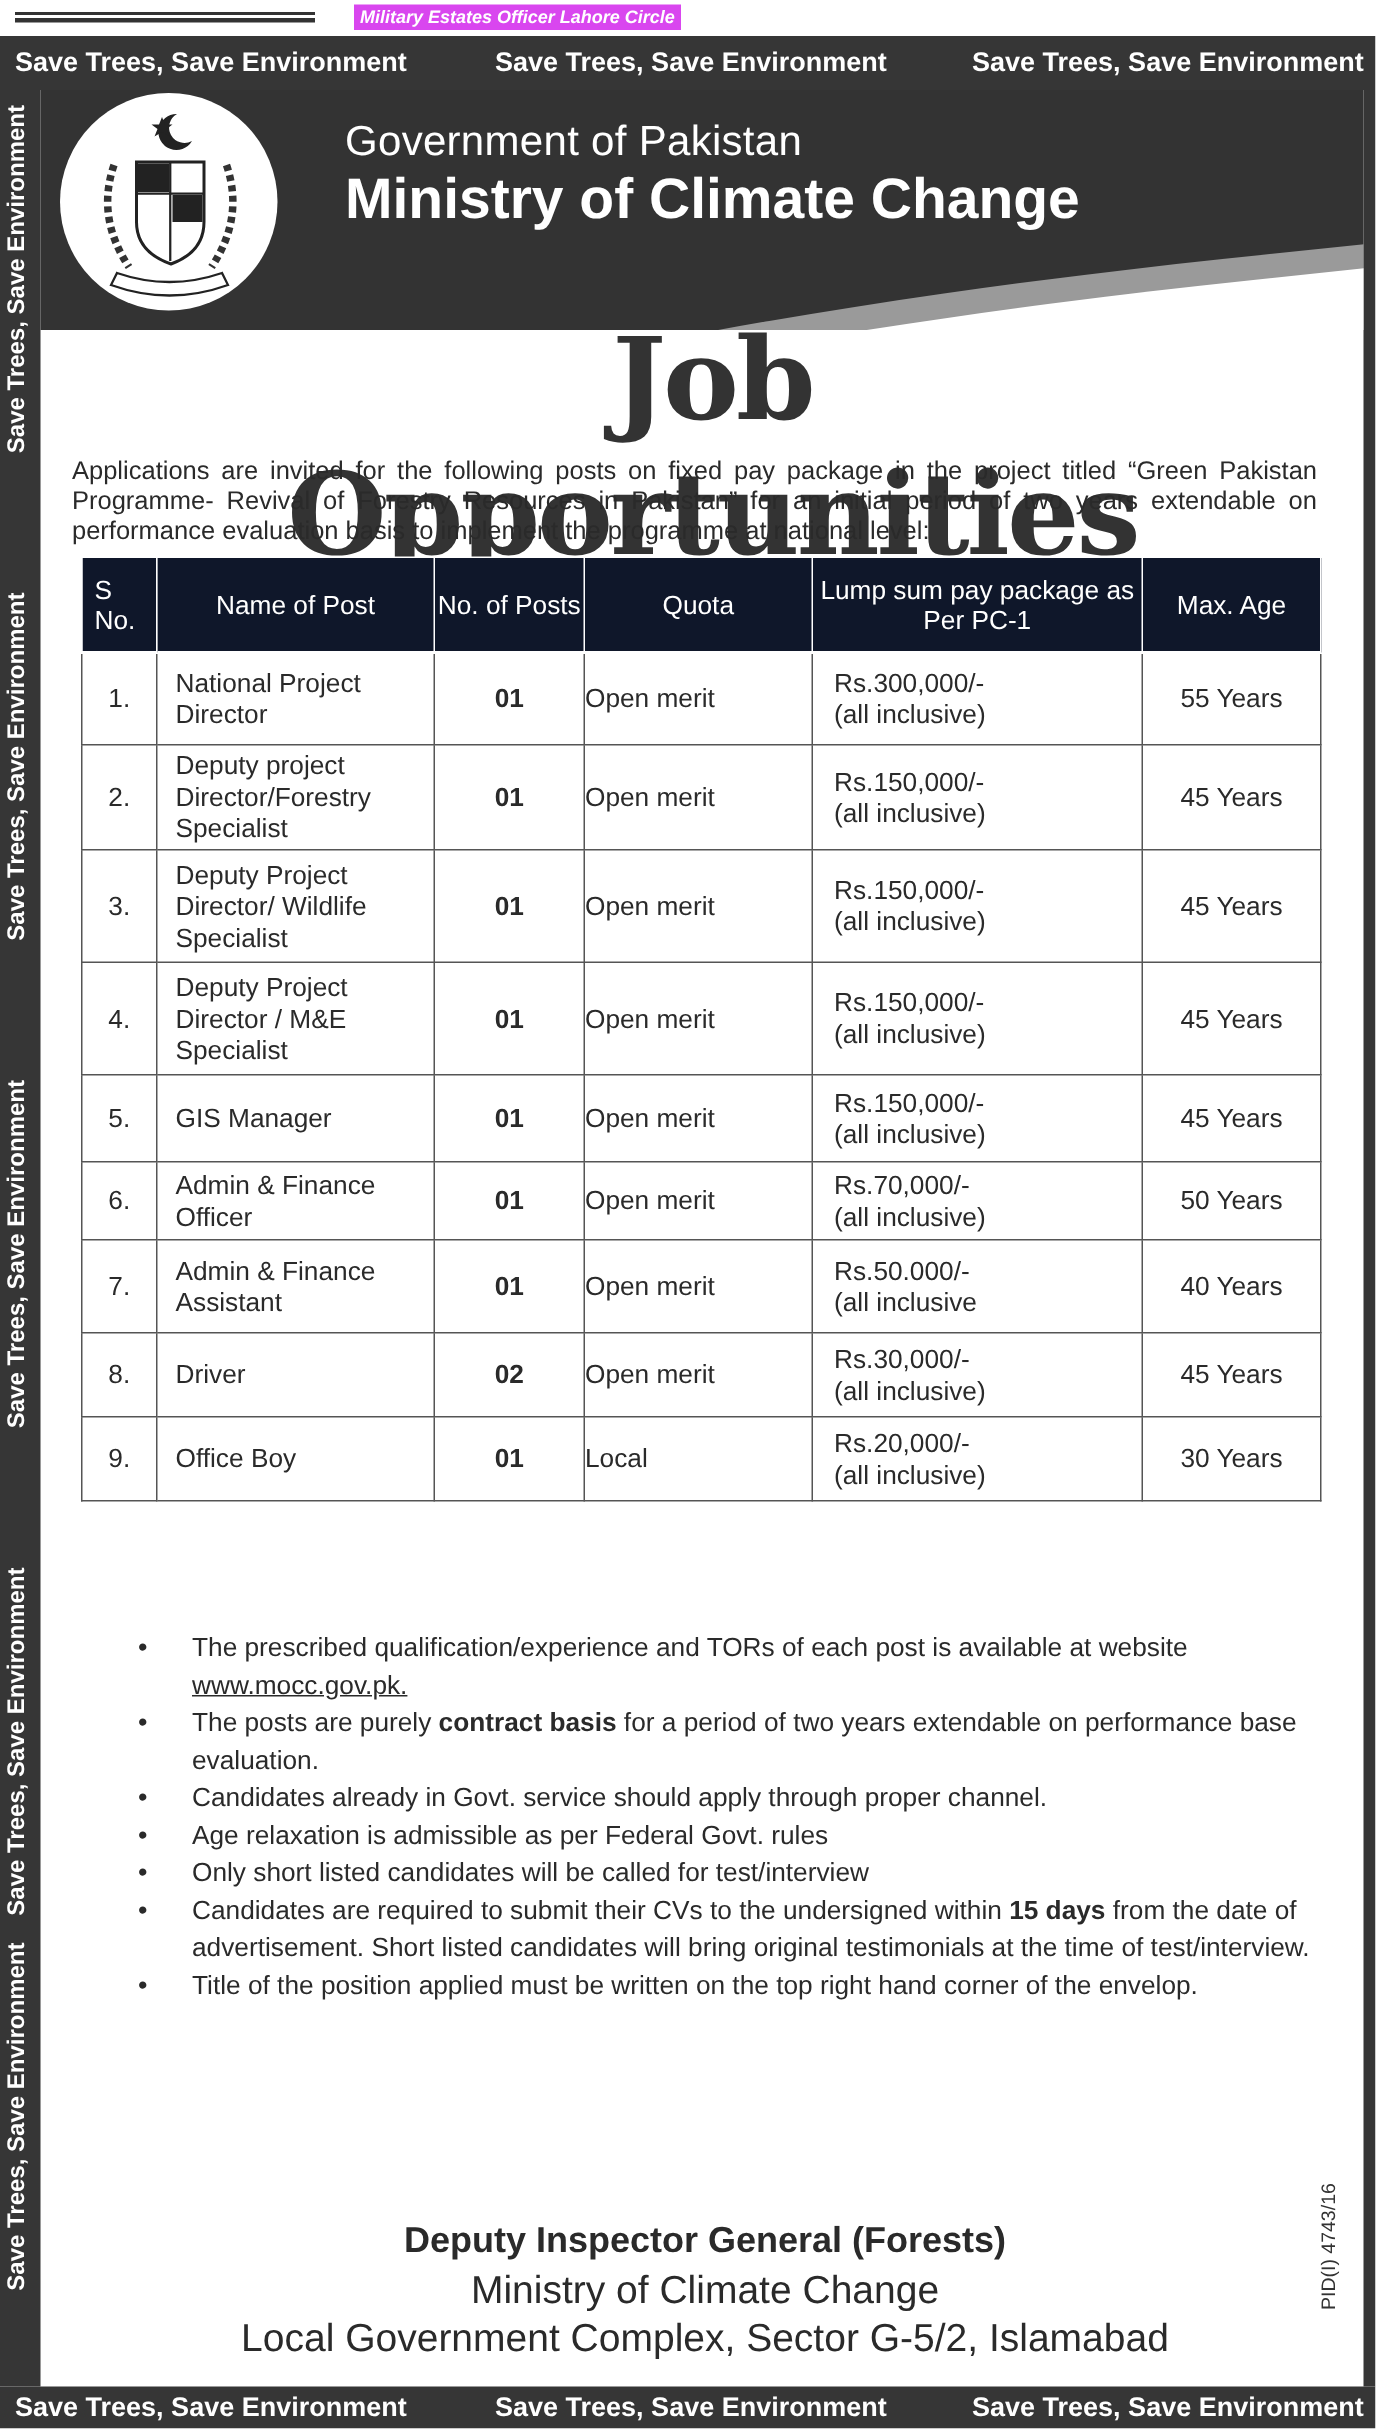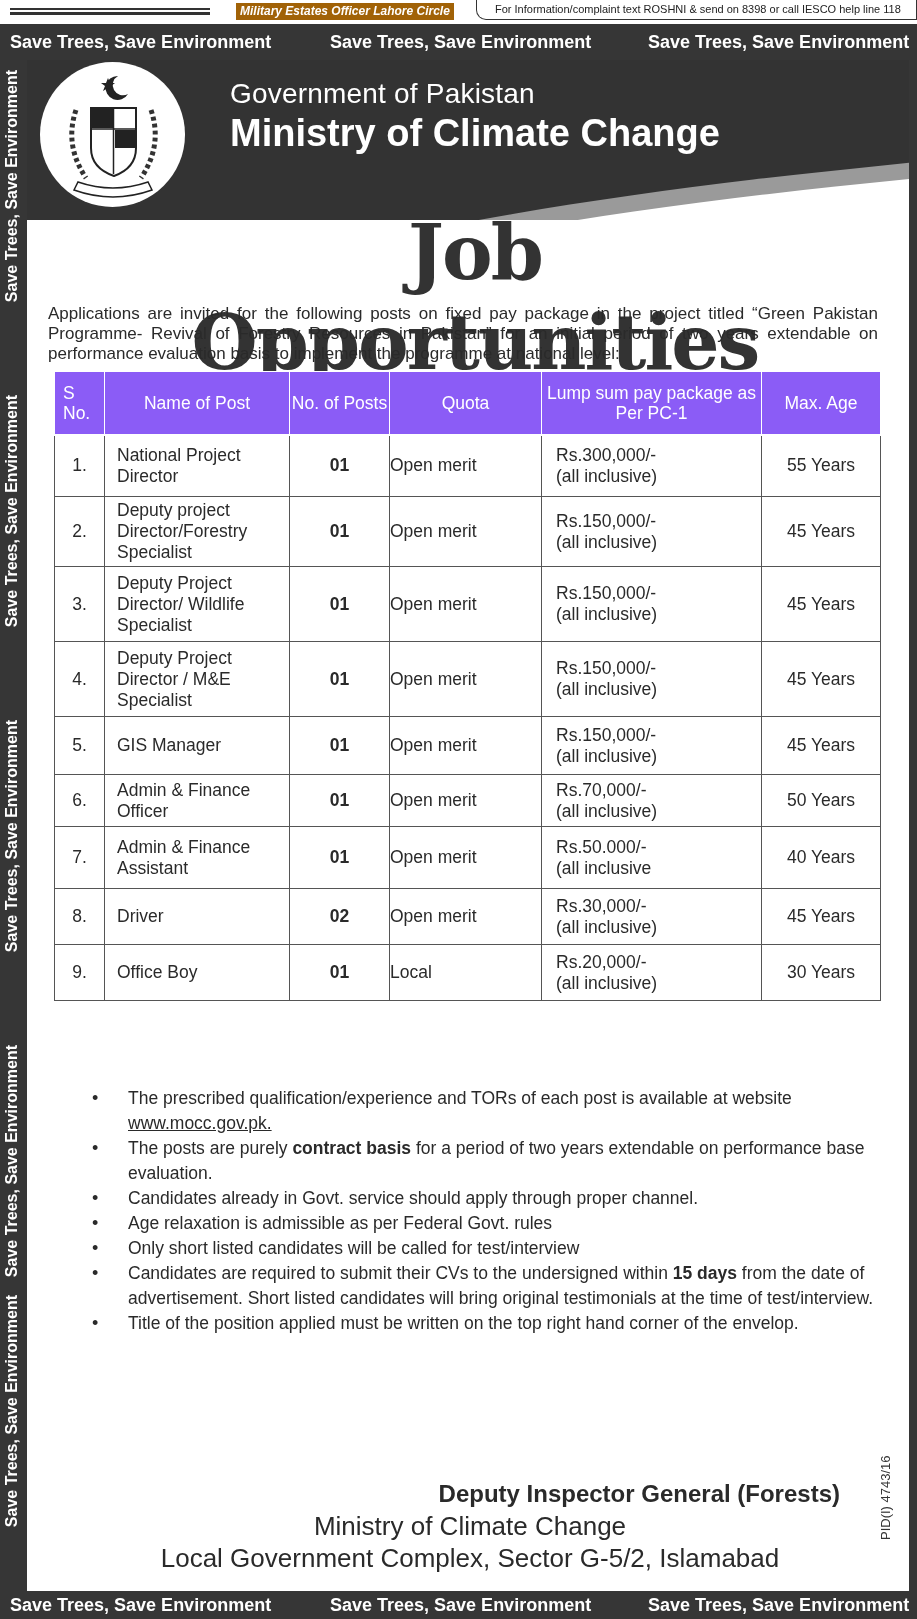--- a/index.html
+++ b/index.html
@@ -3,21 +3,21 @@
 <meta charset="utf-8">
 <style>
   * { box-sizing: border-box; margin: 0; padding: 0; }
   html, body { width: 917px; height: 1619px; background: #fff; overflow: hidden; }
   body { position: relative; font-family: "Liberation Sans", sans-serif; color: #2a2a2a; }
 
   
   .topstrip { position: absolute; left: 0; top: 0; width: 917px; height: 22px; background: #fff; }
   .topstrip .rule1 { position: absolute; left: 10px; top: 8px; width: 200px; height: 2px; background: #333; }
   .topstrip .rule2 { position: absolute; left: 10px; top: 12px; width: 200px; height: 3px; background: #333; }
-  .topstrip .meo { position: absolute; left: 236px; top: 3px; height: 17px; background: #a16207; color: #fff;
+  .topstrip .meo { position: absolute; left: 236px; top: 3px; height: 17px; background: #d946ef; color: #fff;
     font: italic bold 12px "Liberation Sans", sans-serif; padding: 1px 4px; line-height: 15px; }
   .topstrip .info { position: absolute; left: 476px; top: 0; right: 0; height: 20px; border: 1px solid #333;
     border-top: none; border-radius: 0 0 0 10px; font: 11px "Liberation Sans", sans-serif; line-height: 18px;
     padding-left: 18px; color: #222; white-space: nowrap; overflow: hidden; }
 
   
   .band-top { position: absolute; left: 0; top: 24px; width: 917px; height: 36px; background: #363636;
     color: #fff; font: bold 18px "Liberation Sans", sans-serif; }
   .band-bottom { position: absolute; left: 0; top: 1591px; width: 917px; height: 28px; background: #363636;
     color: #fff; font: bold 18px "Liberation Sans", sans-serif; }
@@ -40,55 +40,54 @@
 
   .job-title { position: absolute; left: 120px; top: 208px; width: 710px; text-align: center; color: #333;
     font: bold 76px "DejaVu Serif", serif; letter-spacing: -2px; line-height: 90px; }
 
   .intro { position: absolute; left: 48px; top: 304px; width: 830px; font: 17px "Liberation Sans", sans-serif;
     line-height: 20px; color: #2a2a2a; text-align: justify; }
 
   
   table.posts { position: absolute; left: 54px; top: 371px; width: 827px; border-collapse: collapse;
     font: 17.5px "Liberation Sans", sans-serif; color: #2a2a2a; }
-  table.posts th { background: #8b5cf6; color: #fff; font-weight: normal; height: 63px; border: 1px solid #fff;
+  table.posts th { background: #0f172a; color: #fff; font-weight: normal; height: 63px; border: 1px solid #fff;
     border-bottom: 2px solid #fff; line-height: 20px; }
   table.posts td { border: 1px solid #555; line-height: 21px; vertical-align: middle; }
   table.posts td.sn { text-align: center; width: 50px; }
   table.posts td.name { padding-left: 12px; width: 185px; }
   table.posts td.nop { text-align: center; width: 100px; font-weight: bold; }
   table.posts td.quota { text-align: left; width: 152px; }
   table.posts td.pay { padding-left: 14px; width: 220px; }
   table.posts td.age { text-align: center; }
   table.posts th.th-sn { text-align: left; padding-left: 8px; }
 
   
   ul.notes { position: absolute; left: 80px; top: 1086px; width: 800px; list-style: none;
     font: 17.5px "Liberation Sans", sans-serif; line-height: 25px; color: #2a2a2a; }
   ul.notes li { position: relative; padding-left: 48px; }
   ul.notes li::before { content: "\2022"; position: absolute; left: 12px; top: 0; font-size: 18px; }
   ul.notes a { color: #2a2a2a; }
   ul.notes b { font-weight: bold; }
 
   .sign { position: absolute; left: 100px; top: 1478px; width: 740px; text-align: center; color: #2a2a2a; }
-  .sign .l1 { font: bold 24px "Liberation Sans", sans-serif; line-height: 32px; text-align: right; }
+  .sign .l1 { font: bold 24px "Liberation Sans", sans-serif; line-height: 32px; }
   .sign .l2 { font: 26px "Liberation Sans", sans-serif; line-height: 32px; }
   .sign .l3 { font: 26px "Liberation Sans", sans-serif; line-height: 32px; }
 
   .pid { position: absolute; left: 878px; top: 1540px; transform-origin: 0 0; transform: rotate(-90deg);
     font: 13px "Liberation Sans", sans-serif; color: #333; white-space: nowrap; }
 </style>
 </head>
 <body>
 
 <div class="topstrip">
   <div class="rule1"></div>
   <div class="rule2"></div>
   <div class="meo">Military Estates Officer Lahore Circle</div>
-  <div class="info">For Information/complaint text ROSHNI &amp; send on 8398 or call IESCO help line 118</div>
 </div>
 
 <div class="band-top">
   <span style="left:10px">Save Trees, Save Environment</span>
   <span style="left:330px">Save Trees, Save Environment</span>
   <span style="left:648px">Save Trees, Save Environment</span>
 </div>
 <div class="band-left">
   <div class="vtext" style="top:10px">Save Trees, Save Environment</div>
   <div class="vtext" style="top:335px">Save Trees, Save Environment</div>

